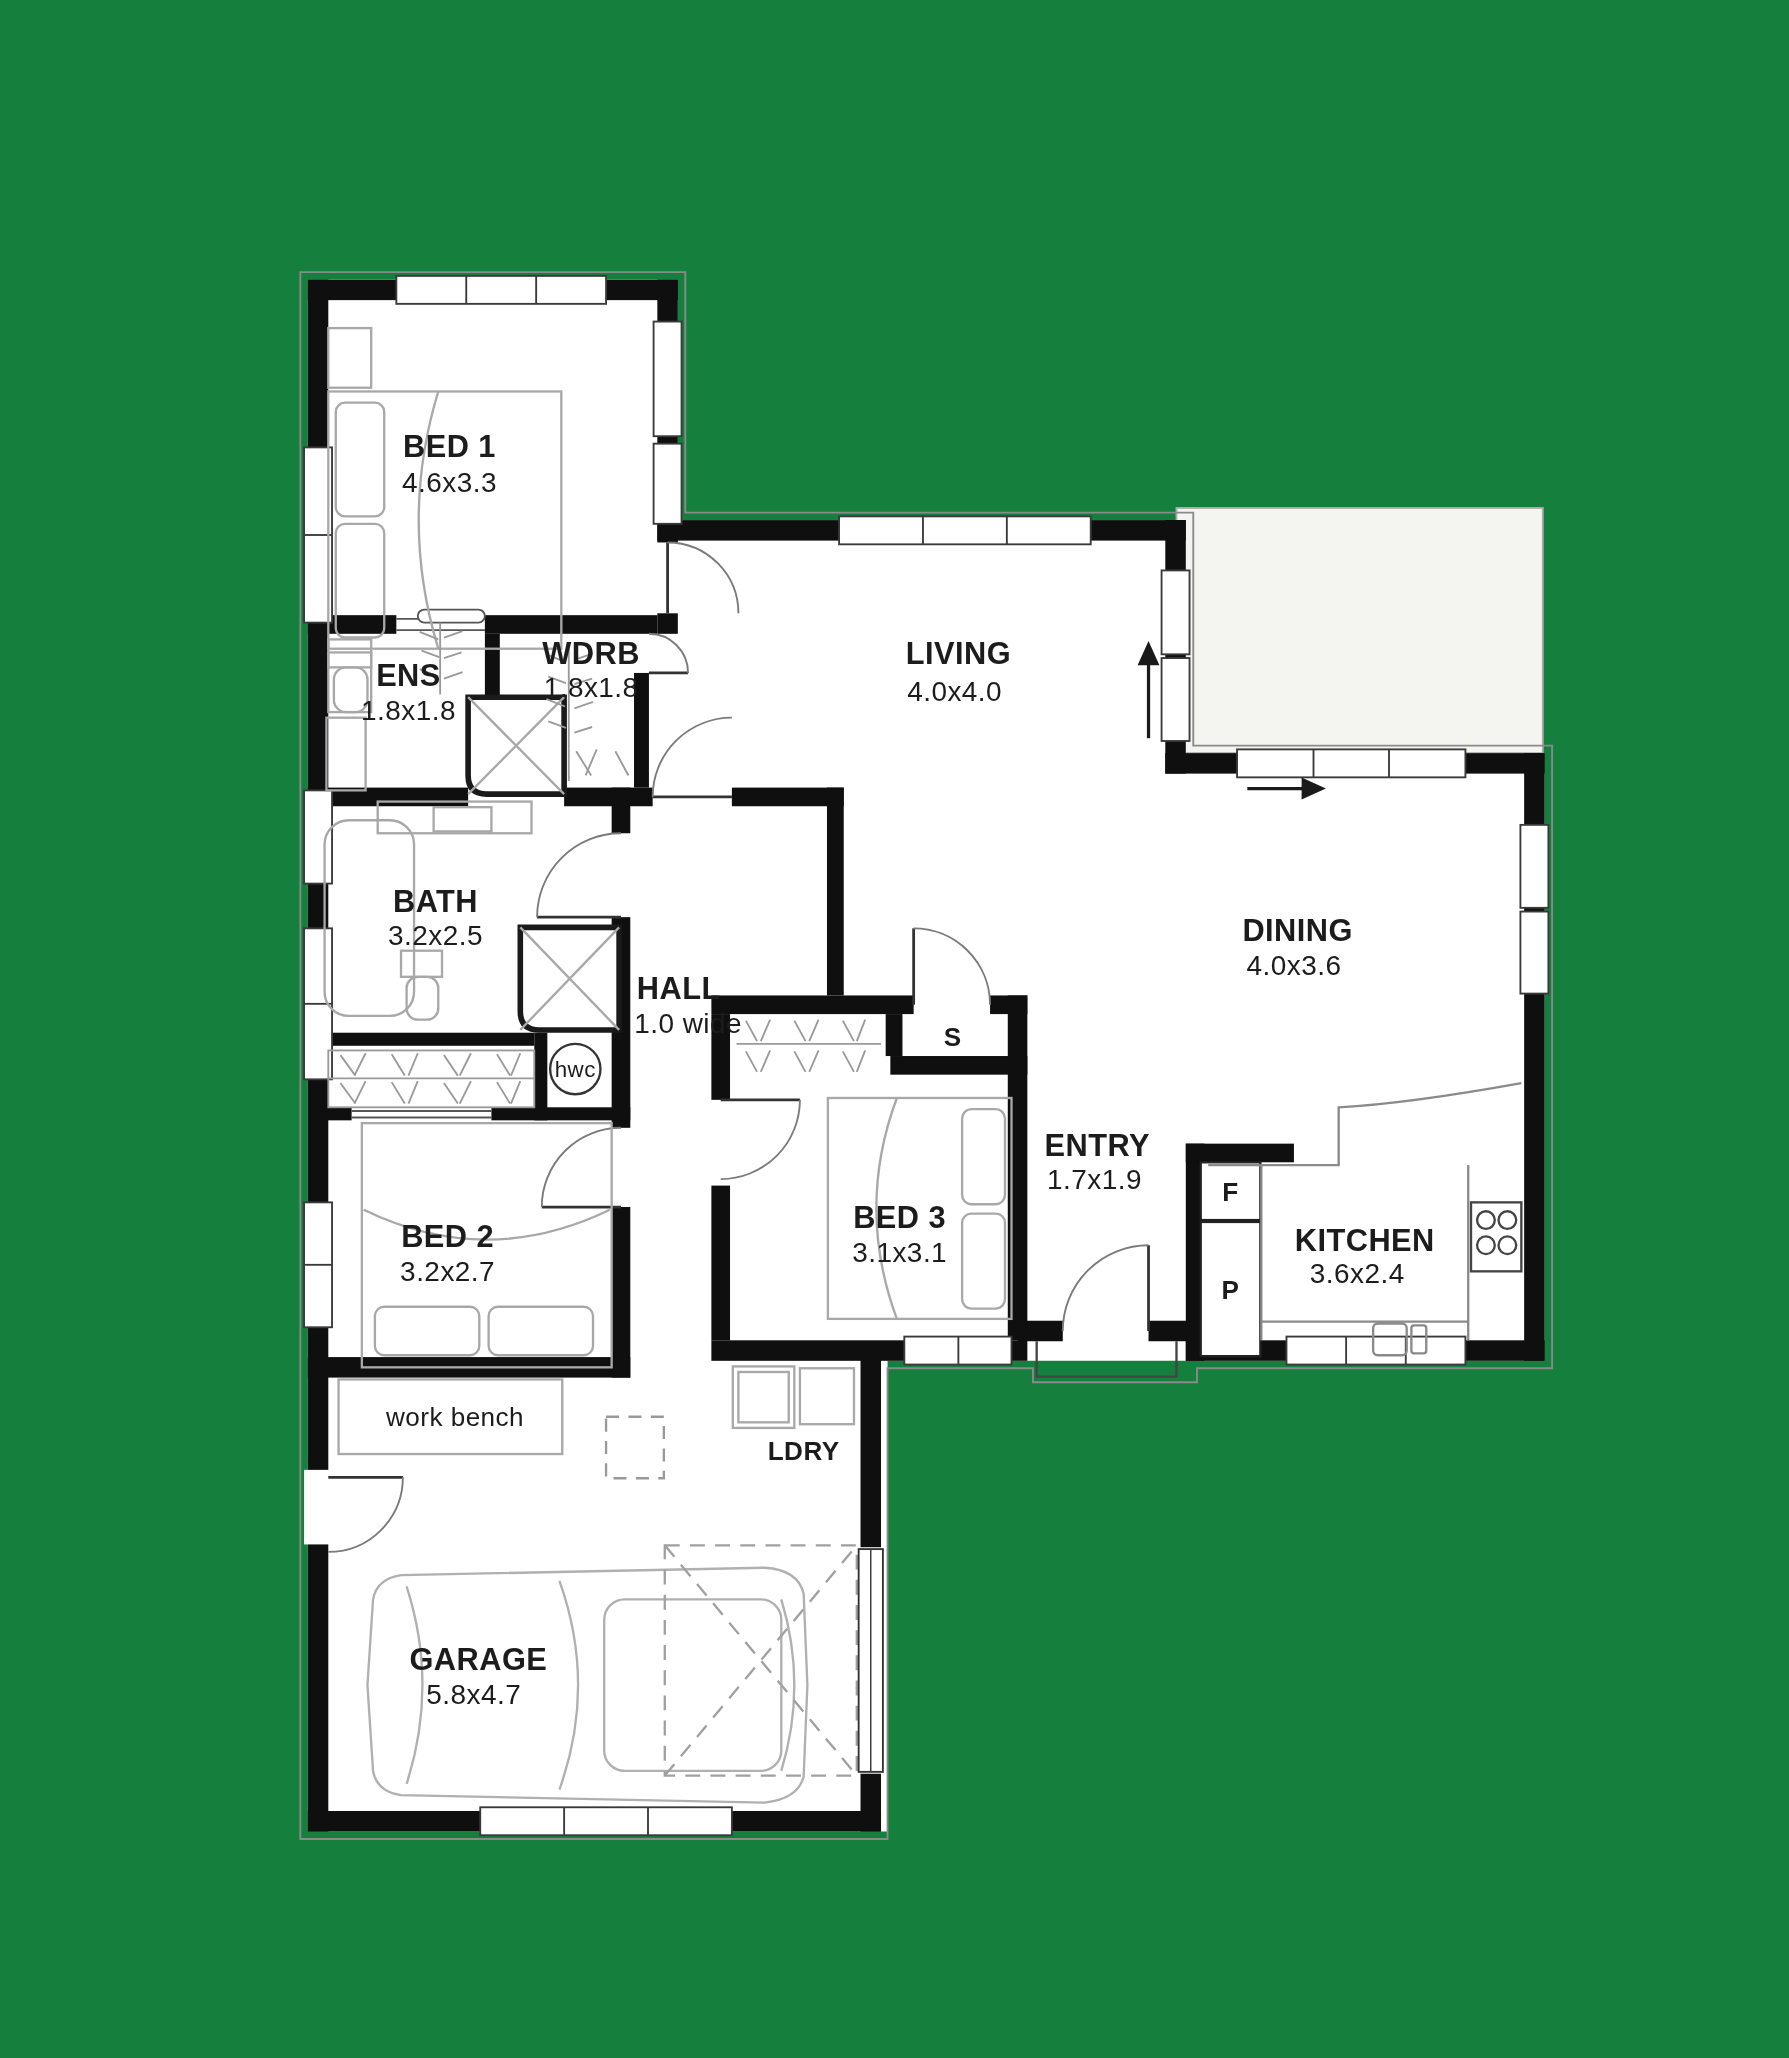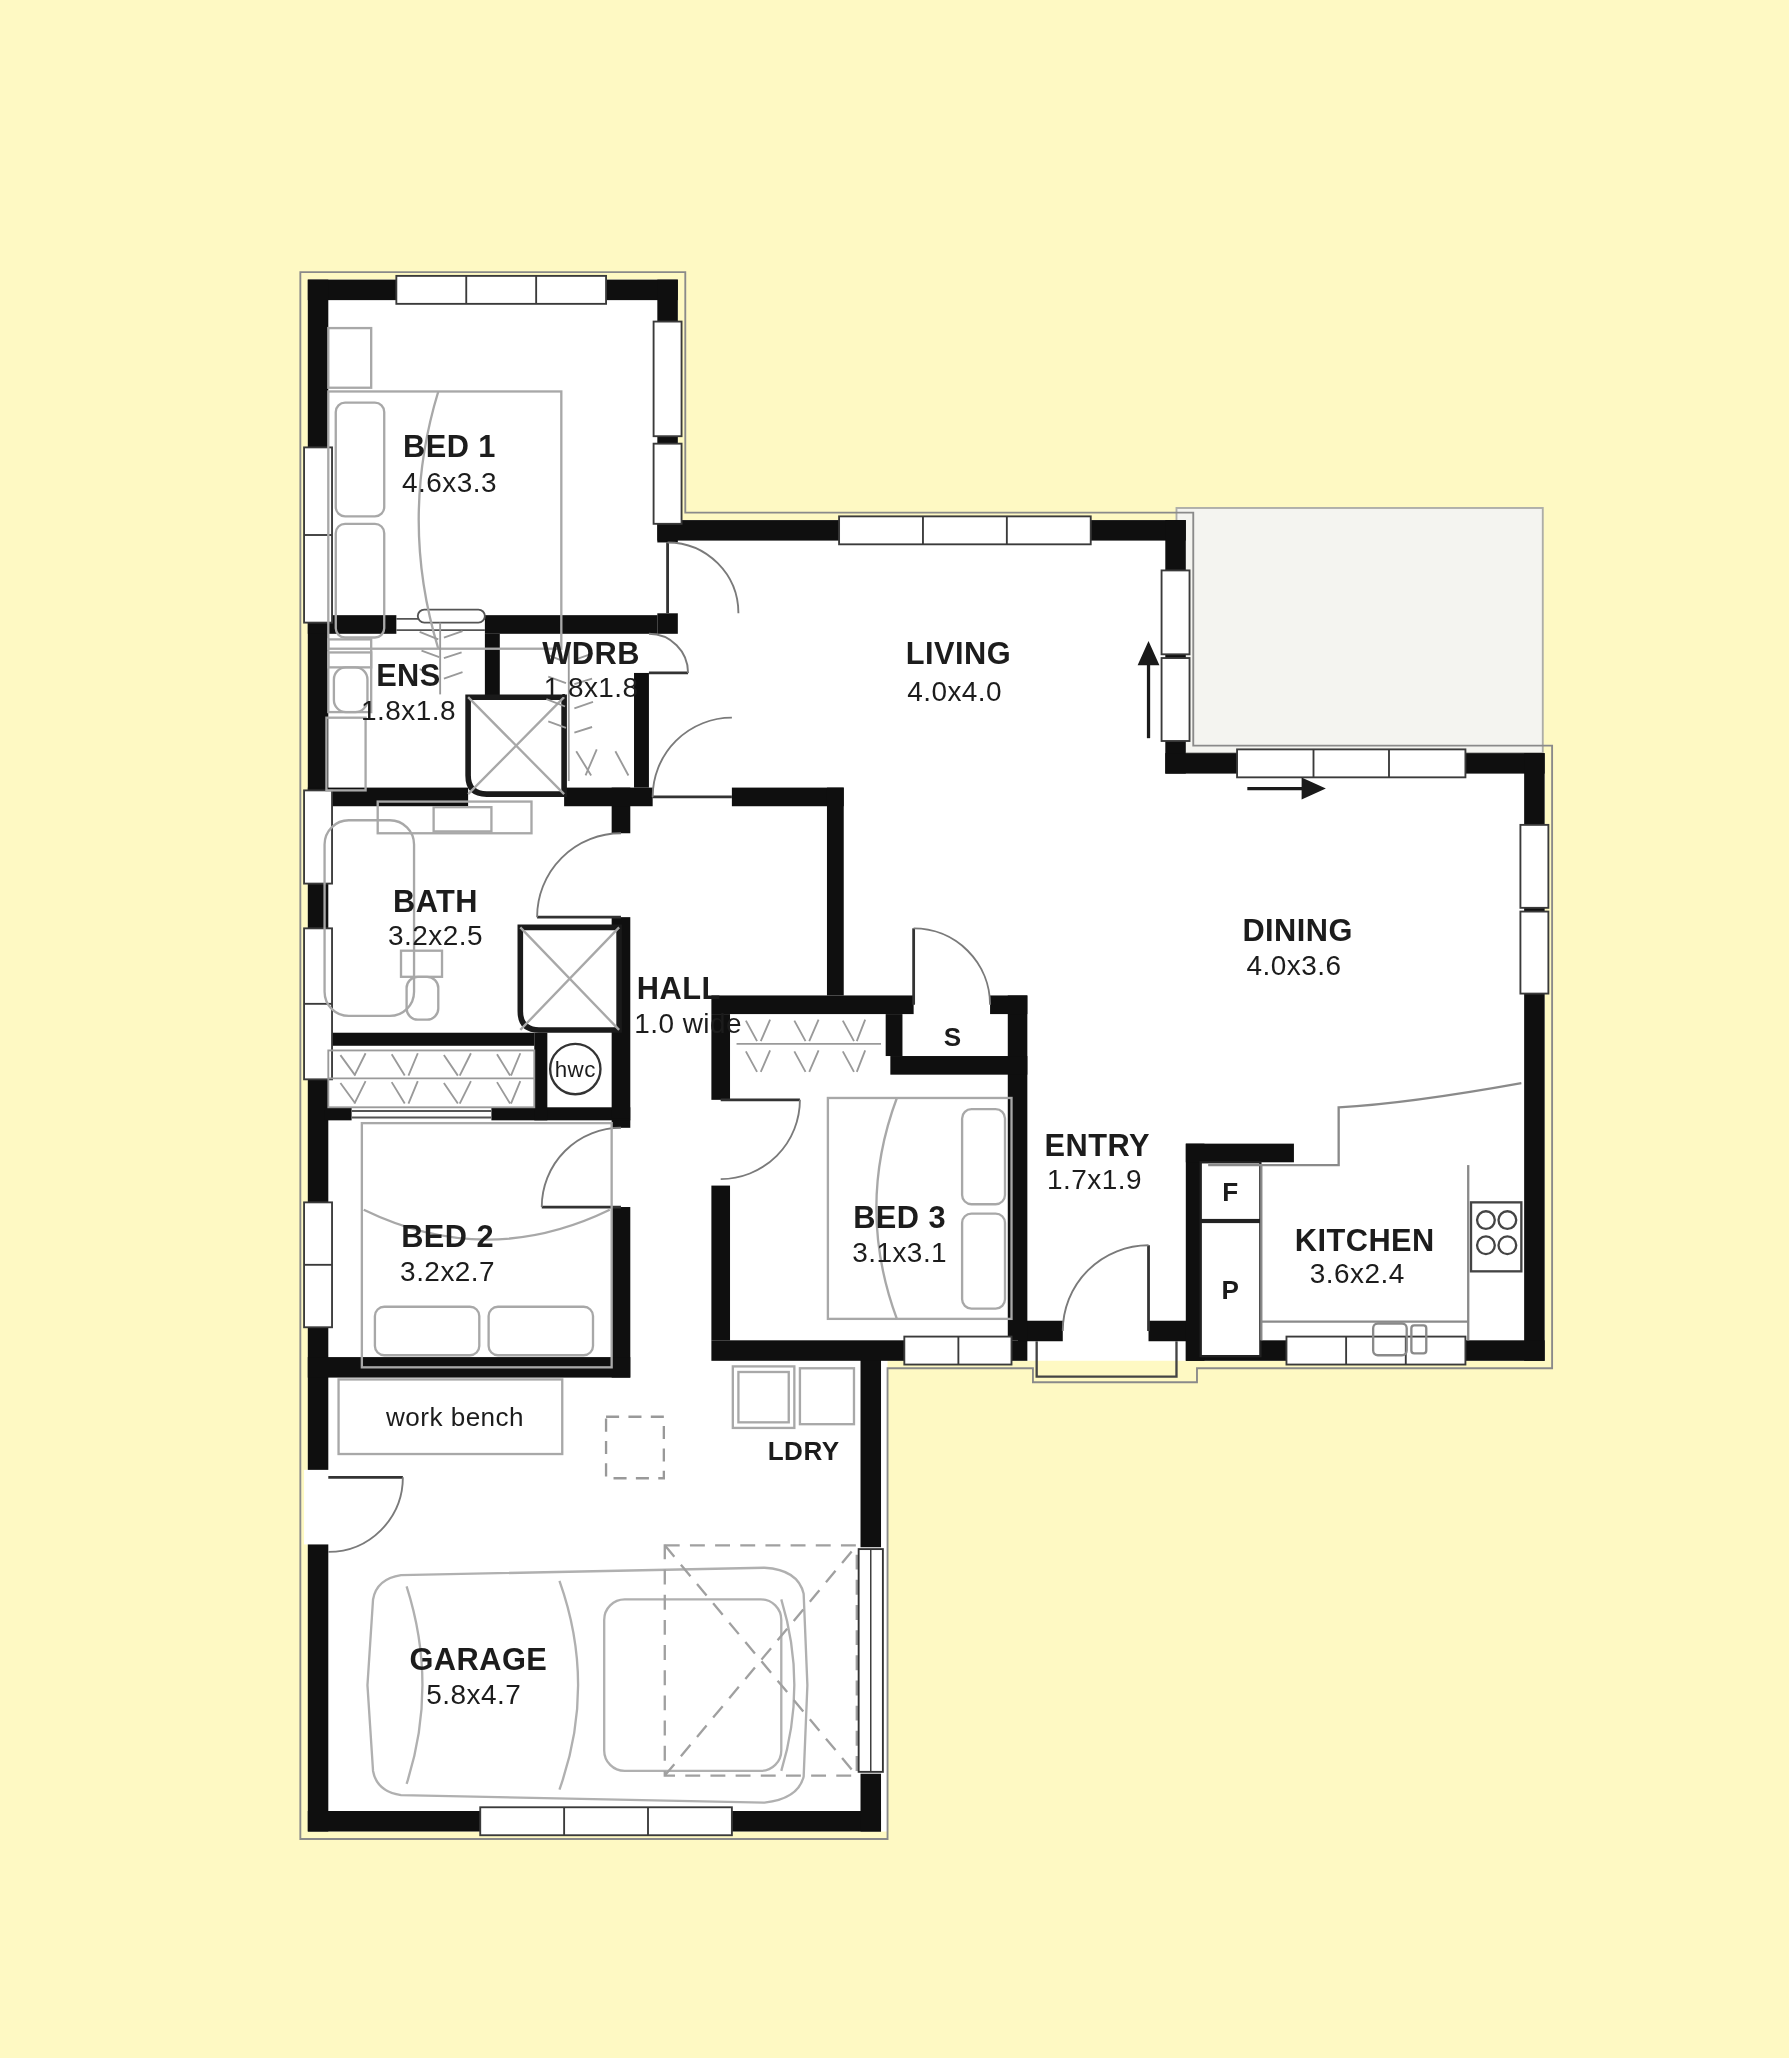--- a/index.html
+++ b/index.html
@@ -1,16 +1,16 @@
 <!DOCTYPE html>
 <html style="font-size:15px"><head>
 <meta charset="utf-8">
 <style>
   html,body{margin:0;padding:0;background:#fcfcfa;}
-  .page{width:1790px;height:2058px;position:relative;background:#fef9c3;overflow:hidden;}
+  .page{width:1790px;height:2058px;position:relative;background:#15803d;overflow:hidden;}
   svg{position:absolute;inset:0;}
   text{font-family:"Liberation Sans",sans-serif;fill:#1c1c1c;letter-spacing:.5px;}
   .room-name{font-size:33px;font-weight:bold;}
   .room-dims{font-size:30px;}
   .small-label{font-size:28px;font-weight:bold;}
   .tiny-label{font-size:24px;}
 </style>
 </head>
 <body>
 

